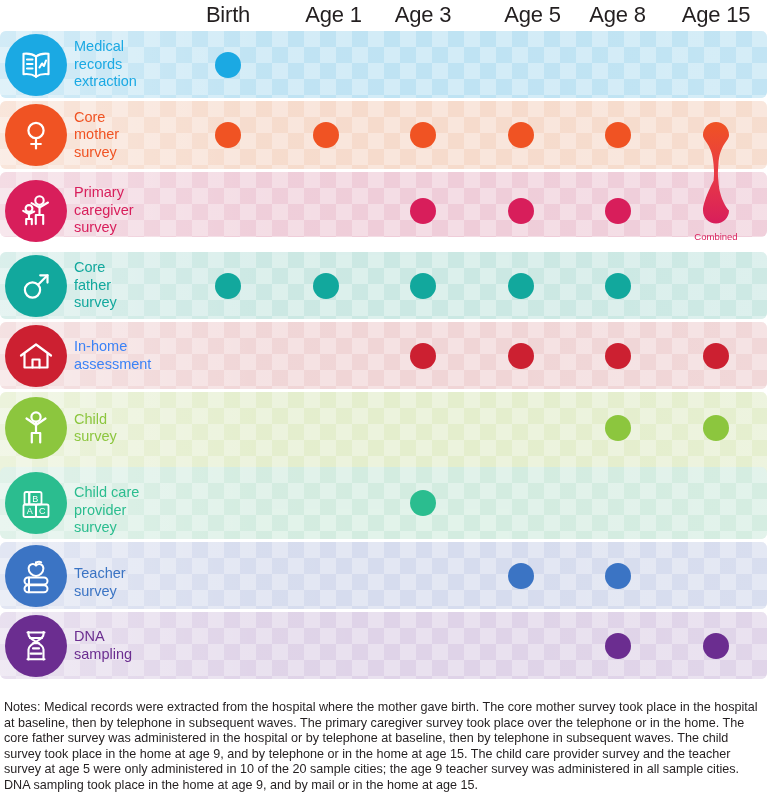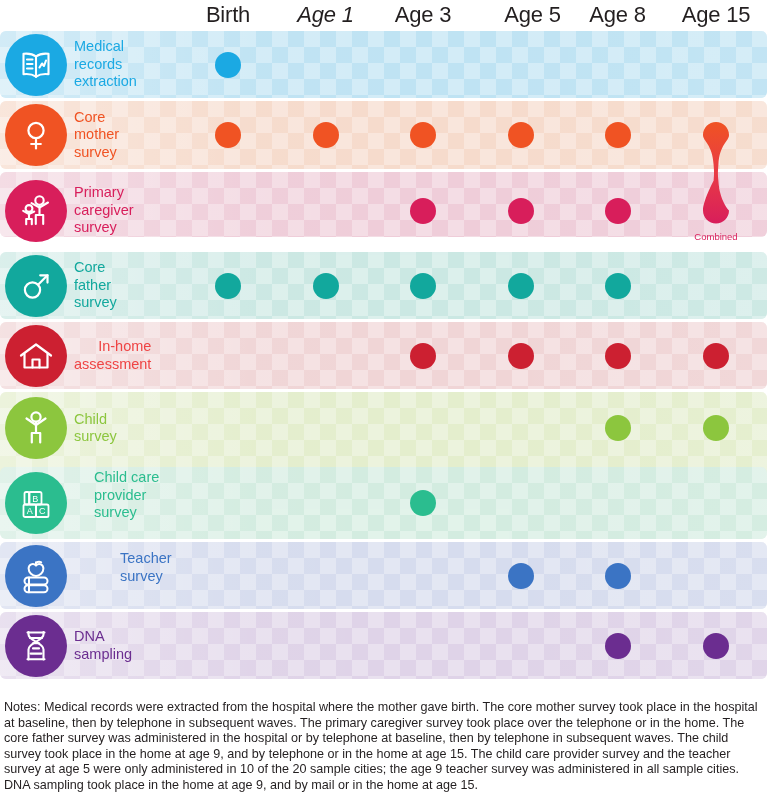--- a/index.html
+++ b/index.html
@@ -112,21 +112,21 @@
     text-align: left;
   }
 </style>
 </head>
 <body>
 
 <div id="chart-wrap">
 
   <div class="header-row" id="header-row">
       <div class="col-head" style="left: 179.5px;">Birth</div>
-      <div class="col-head" style="left: 277px; font-style: italic;">Age 1</div>
+      <div class="col-head" style="left: 285px;">Age 1</div>
       <div class="col-head" style="left: 374.5px;">Age 3</div>
       <div class="col-head" style="left: 484px;">Age 5</div>
       <div class="col-head" style="left: 569px;">Age 8</div>
       <div class="col-head" style="left: 667.5px;">Age 15</div>
     </div>
 
   <div id="rows-container">
       <div class="row" style="top: 31px; height: 67px;">
         <div class="row-bg">
           <div class="tint" style="background: rgb(191, 227, 243);"></div>
@@ -220,21 +220,21 @@
           <div class="checker"></div>
           <div class="fade"></div>
         </div>
         <div class="icon-badge" style="background: rgb(204, 32, 49); top: 2.5px;">
           <svg width="42" height="40" viewBox="0 0 42 40" fill="none" stroke="#fff" stroke-width="2.2" stroke-linecap="round" stroke-linejoin="round">
       <path d="M6 19.5 L21 8.5 L36 19.5"></path>
       <path d="M9.5 18 L9.5 31.5 L32.5 31.5 L32.5 18"></path>
       <path d="M17.5 31.5 L17.5 23.5 L24.5 23.5 L24.5 31.5"></path>
     </svg>
         </div>
-        <div class="row-label" style="color: #ef4444; top: 16px; text-align: right;">In-home
+        <div class="row-label" style="color: #3b82f6; top: 16px;">In-home
 assessment</div>
         <div class="dot" style="background: rgb(204, 32, 49); left: 410px; top: 20.5px;"></div>
         <div class="dot" style="background: rgb(204, 32, 49); left: 507.5px; top: 20.5px;"></div>
         <div class="dot" style="background: rgb(204, 32, 49); left: 604.5px; top: 20.5px;"></div>
         <div class="dot" style="background: rgb(204, 32, 49); left: 703px; top: 20.5px;"></div>
       </div>
       <div class="row" style="top: 392px; height: 88px;">
         <div class="row-bg">
           <div class="tint" style="background: rgb(228, 238, 205);"></div>
           <div class="checker"></div>
@@ -262,41 +262,41 @@
           <svg width="40" height="40" viewBox="0 0 40 40" fill="none" stroke="#fff" stroke-width="1.8" stroke-linejoin="round">
       <rect x="13" y="9" width="12.5" height="12.5" rx="1.6"></rect>
       <rect x="8.5" y="9" width="5" height="12.5" rx="1.6"></rect>
       <rect x="7.5" y="21.5" width="12.5" height="12.5" rx="1.6"></rect>
       <rect x="20" y="21.5" width="12.5" height="12.5" rx="1.6"></rect>
       <text x="19.3" y="18.6" font-family="Liberation Sans, sans-serif" font-size="9" fill="#fff" stroke="none" text-anchor="middle">B</text>
       <text x="13.8" y="31.1" font-family="Liberation Sans, sans-serif" font-size="9" fill="#fff" stroke="none" text-anchor="middle">A</text>
       <text x="26.3" y="31.1" font-family="Liberation Sans, sans-serif" font-size="9" fill="#fff" stroke="none" text-anchor="middle">C</text>
     </svg>
         </div>
-        <div class="row-label" style="color: rgb(43, 189, 143); top: 2px; margin-left: 20px;">Child care
+        <div class="row-label" style="color: rgb(43, 189, 143); top: 17px;">Child care
 provider
 survey</div>
         <div class="dot" style="background: rgb(43, 189, 143); left: 410px; top: 23px;"></div>
       </div>
       <div class="row" style="top: 542px; height: 67px;">
         <div class="row-bg">
           <div class="tint" style="background: rgb(214, 220, 238);"></div>
           <div class="checker"></div>
           <div class="fade"></div>
         </div>
         <div class="icon-badge" style="background: rgb(59, 116, 196); top: 2.5px;">
           <svg width="40" height="42" viewBox="0 0 40 42" fill="none" stroke="#fff" stroke-width="2" stroke-linecap="round" stroke-linejoin="round">
       <path d="M20 10.5 C17.2 7.6 12.6 9.3 12.6 13.6 C12.6 17.6 16.4 21 20 21 C23.6 21 27.4 17.6 27.4 13.6 C27.4 9.3 22.8 7.6 20 10.5 Z"></path>
       <path d="M20 10.2 L20 7.2 M20 7.6 C22.2 6.4 24.2 6.7 25.2 7.4"></path>
       <rect x="8.5" y="22.5" width="23" height="7" rx="3.5"></rect>
       <rect x="8.5" y="30.2" width="23" height="7" rx="3.5"></rect>
       <path d="M13 22.5 L13 29.5 M13 30.2 L13 37.2"></path>
     </svg>
         </div>
-        <div class="row-label" style="color: rgb(59, 116, 196); top: 8px; margin-left: 46px;">Teacher
+        <div class="row-label" style="color: rgb(59, 116, 196); top: 23px;">Teacher
 survey</div>
         <div class="dot" style="background: rgb(59, 116, 196); left: 507.5px; top: 20.5px;"></div>
         <div class="dot" style="background: rgb(59, 116, 196); left: 604.5px; top: 20.5px;"></div>
       </div>
       <div class="row" style="top: 612px; height: 67px;">
         <div class="row-bg">
           <div class="tint" style="background: rgb(223, 211, 232);"></div>
           <div class="checker"></div>
           <div class="fade"></div>
         </div>

